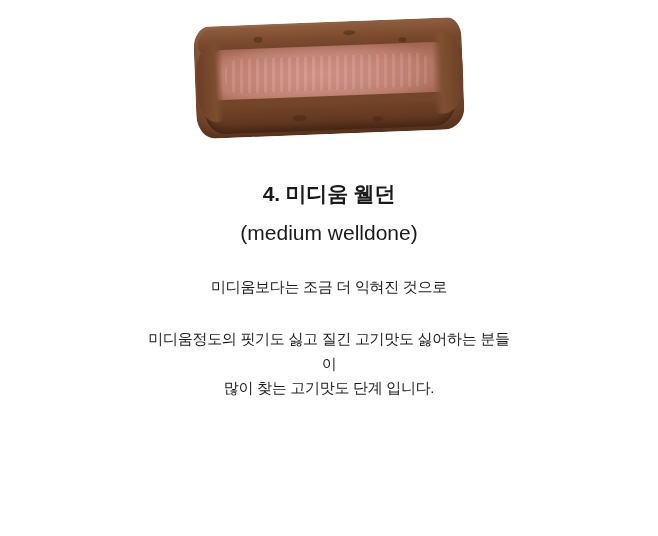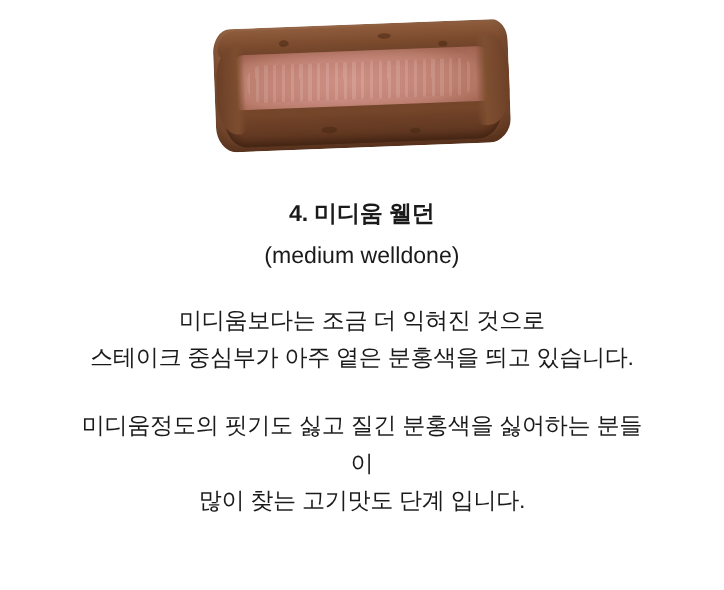--- a/index.html
+++ b/index.html
@@ -136,21 +136,21 @@
     text-align: right;
   }
   .subtitle {
     font-size: 21px;
     font-weight: normal;
     margin-top: 13px;
     text-align: left;
   }
   .body-block {
     text-align: center;
-    font-size: 21px;
+    font-size: 15px;
     line-height: 1.62;
     margin-top: 30px;
     letter-spacing: -0.3px;
   }
   .body-block.second {
     margin-top: 28px;
   }
   .body-line {
     display: block;
     white-space: nowrap;
@@ -176,22 +176,21 @@
       <div class="speck" style="left:96px;top:92px;width:14px;height:6px;"></div>
       <div class="speck" style="left:176px;top:96px;width:10px;height:5px;"></div>
     </div>
   </div>
 
   <div class="title">4. 미디움 웰던</div>
   <div class="subtitle">(medium welldone)</div>
 
   <div class="body-block first">
     <span class="body-line">미디움보다는 조금 더 익혀진 것으로</span>
-    <span class="body-line">스테이크 중심부가 아주 옅은 분홍색을 띄고 있습니다.</span>
   </div>
 
   <div class="body-block second">
-    <span class="body-line">미디움정도의 핏기도 싫고 질긴 분홍색을 싫어하는 분들</span>
+    <span class="body-line">미디움정도의 핏기도 싫고 질긴 고기맛도 싫어하는 분들</span>
     <span class="body-line">이</span>
     <span class="body-line">많이 찾는 고기맛도 단계 입니다.</span>
   </div>
 
 </div>
 
 </body></html>

